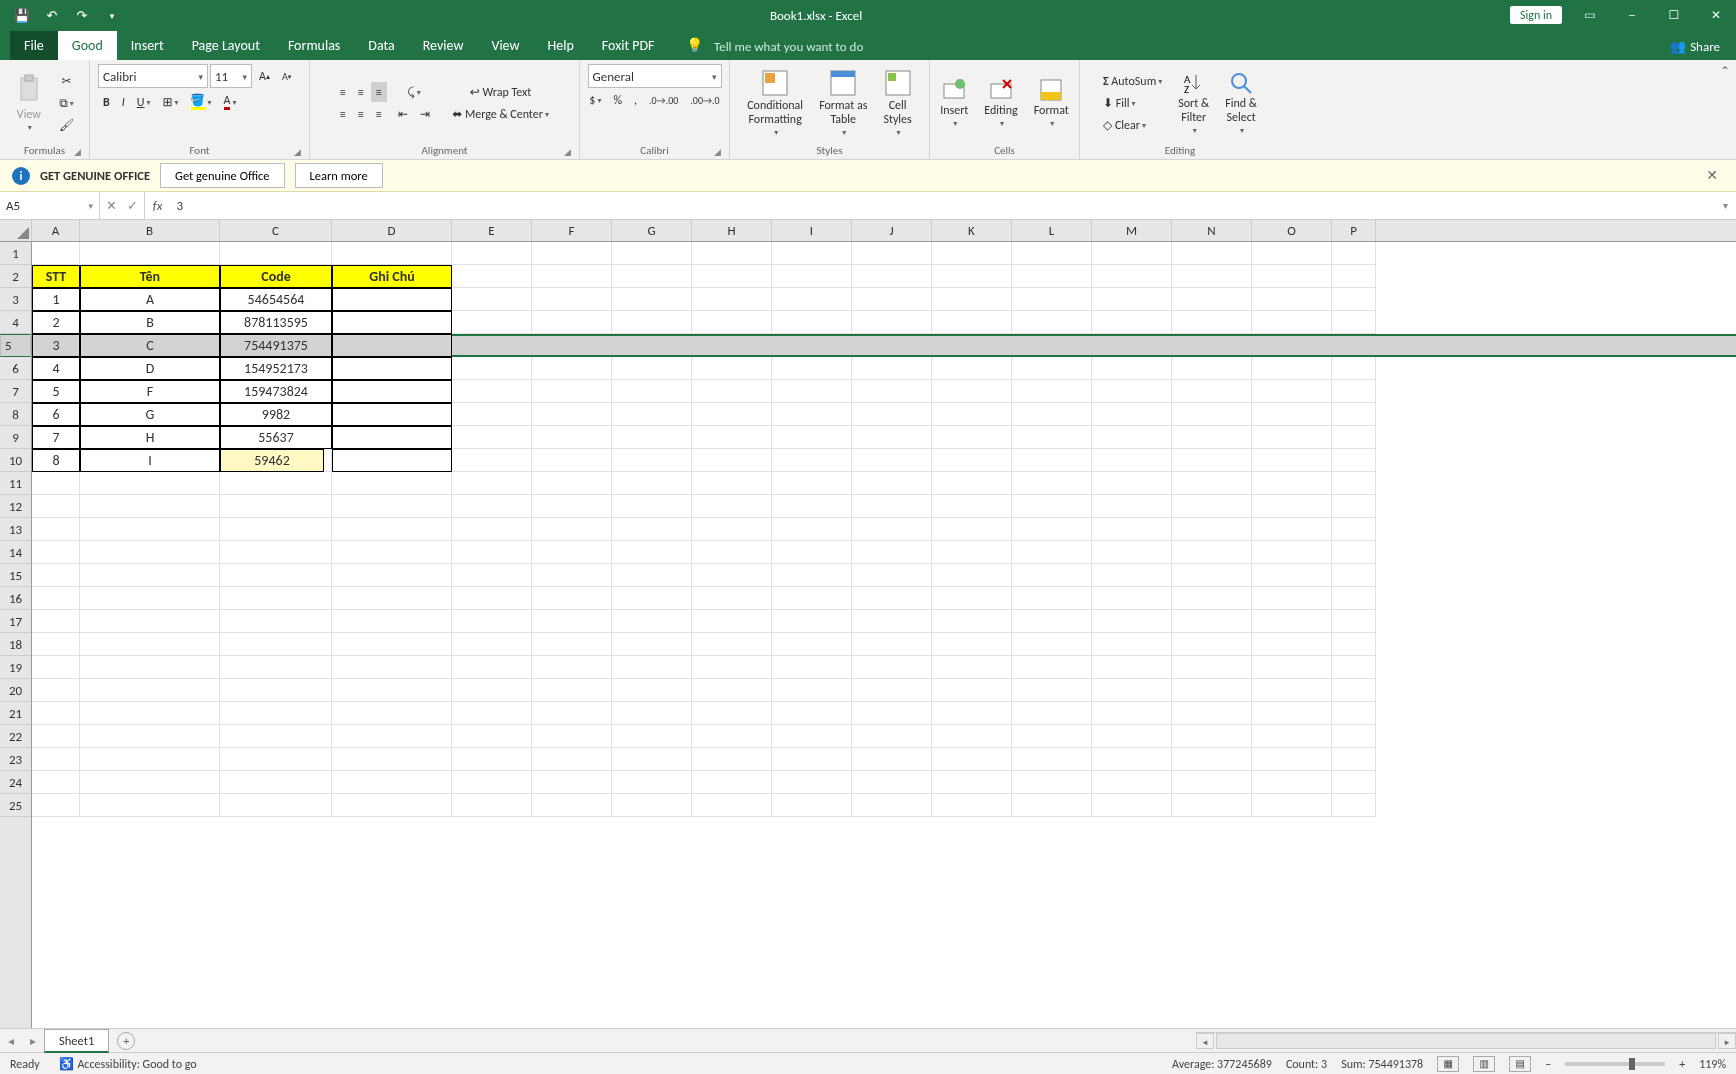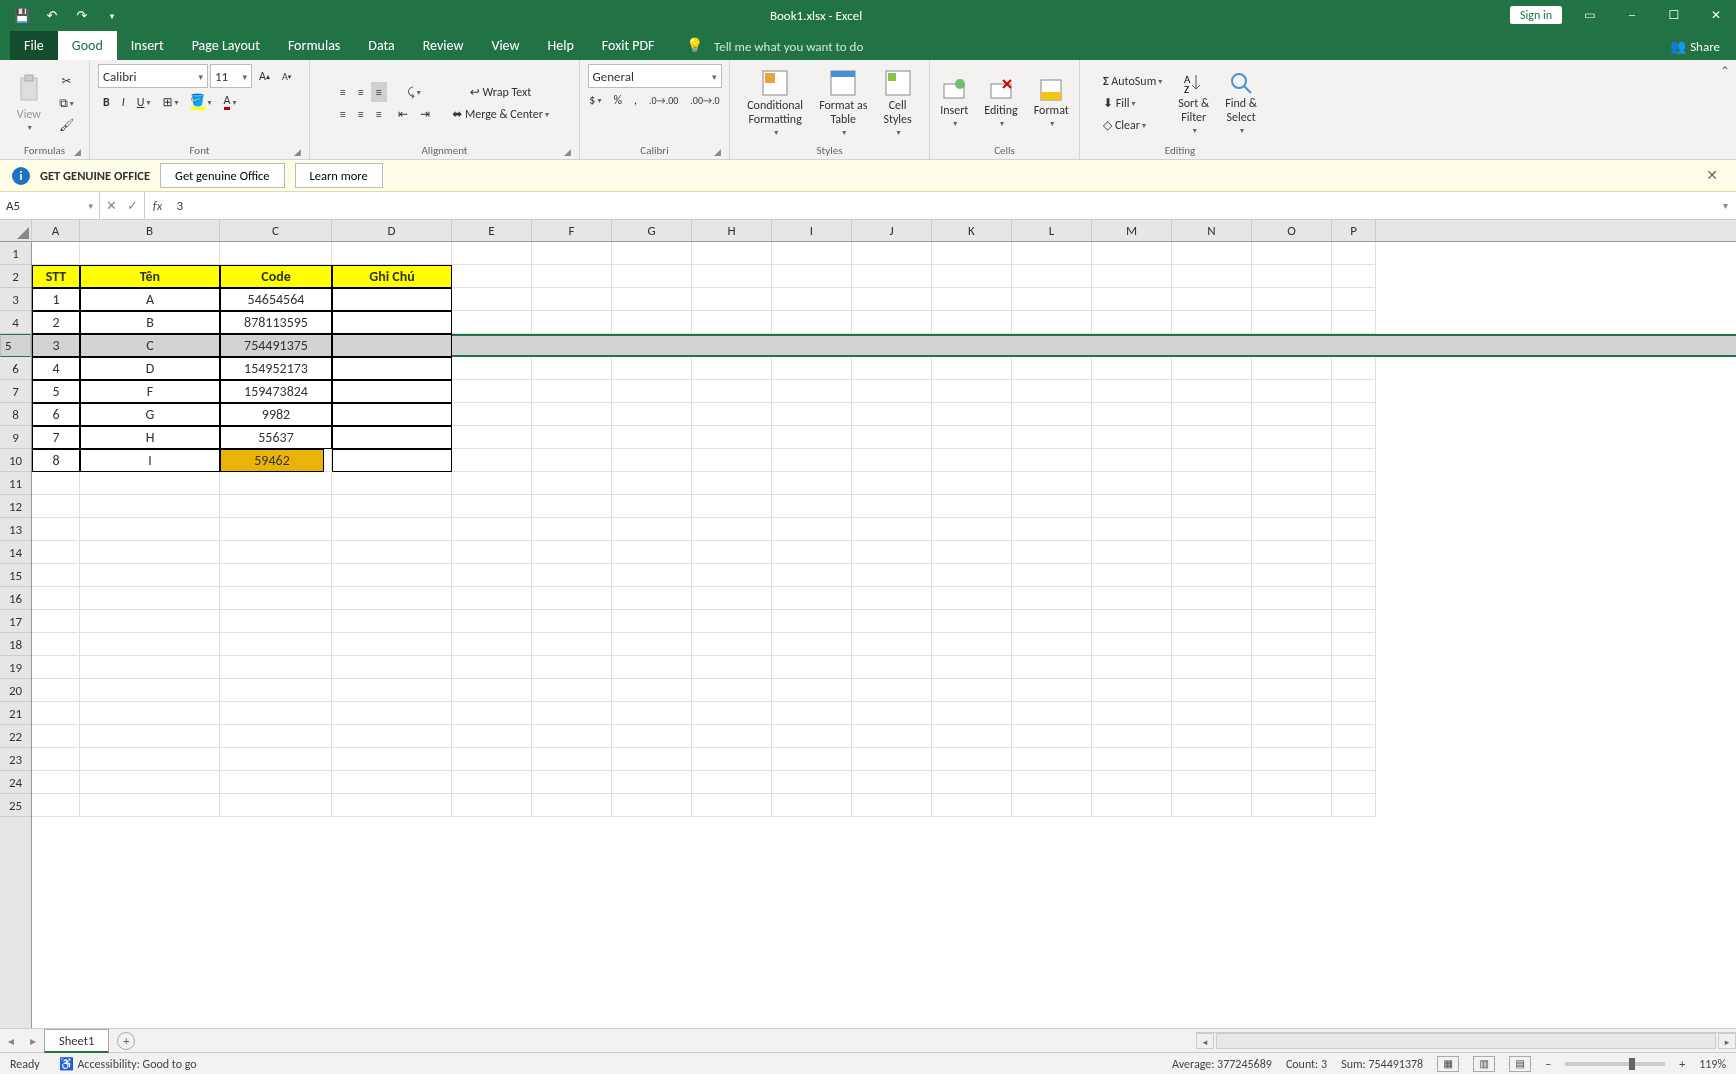--- a/index.html
+++ b/index.html
@@ -813,21 +813,21 @@
           <div class="cell" style="left: 0px; top: 161px; width: 48px; height: 23px; border: 1px solid rgb(0, 0, 0); z-index: 5; background: rgb(255, 255, 255);">6</div>
           <div class="cell" style="left: 48px; top: 161px; width: 140px; height: 23px; border: 1px solid rgb(0, 0, 0); z-index: 5; background: rgb(255, 255, 255);">G</div>
           <div class="cell" style="left: 188px; top: 161px; width: 112px; height: 23px; border: 1px solid rgb(0, 0, 0); z-index: 5; background: rgb(255, 255, 255);">9982</div>
           <div class="cell" style="left: 300px; top: 161px; width: 120px; height: 23px; border: 1px solid rgb(0, 0, 0); z-index: 5; background: rgb(255, 255, 255);"></div>
           <div class="cell" style="left: 0px; top: 184px; width: 48px; height: 23px; border: 1px solid rgb(0, 0, 0); z-index: 5; background: rgb(255, 255, 255);">7</div>
           <div class="cell" style="left: 48px; top: 184px; width: 140px; height: 23px; border: 1px solid rgb(0, 0, 0); z-index: 5; background: rgb(255, 255, 255);">H</div>
           <div class="cell" style="left: 188px; top: 184px; width: 112px; height: 23px; border: 1px solid rgb(0, 0, 0); z-index: 5; background: rgb(255, 255, 255);">55637</div>
           <div class="cell" style="left: 300px; top: 184px; width: 120px; height: 23px; border: 1px solid rgb(0, 0, 0); z-index: 5; background: rgb(255, 255, 255);"></div>
           <div class="cell" style="left: 0px; top: 207px; width: 48px; height: 23px; border: 1px solid rgb(0, 0, 0); z-index: 5; background: rgb(255, 255, 255);">8</div>
           <div class="cell" style="left: 48px; top: 207px; width: 140px; height: 23px; border: 1px solid rgb(0, 0, 0); z-index: 5; background: rgb(255, 255, 255);">I</div>
-          <div class="cell" style="left: 188px; top: 207px; width: 104px; height: 23px; border: 1px solid rgb(0, 0, 0); z-index: 5; background: #eab308;">59462</div>
+          <div class="cell" style="left: 188px; top: 207px; width: 104px; height: 23px; border: 1px solid rgb(0, 0, 0); z-index: 5; background: #fef9c3;">59462</div>
           <div class="cell" style="left: 300px; top: 207px; width: 120px; height: 23px; border: 1px solid rgb(0, 0, 0); z-index: 5; background: rgb(255, 255, 255);"></div>
         </div>
     </div>
   </div>
 </div>
 
 <div class="tabstrip">
   <span class="nav">◂</span>
   <span class="nav">▸</span>
   <div class="sheet-tab">Sheet1</div>

